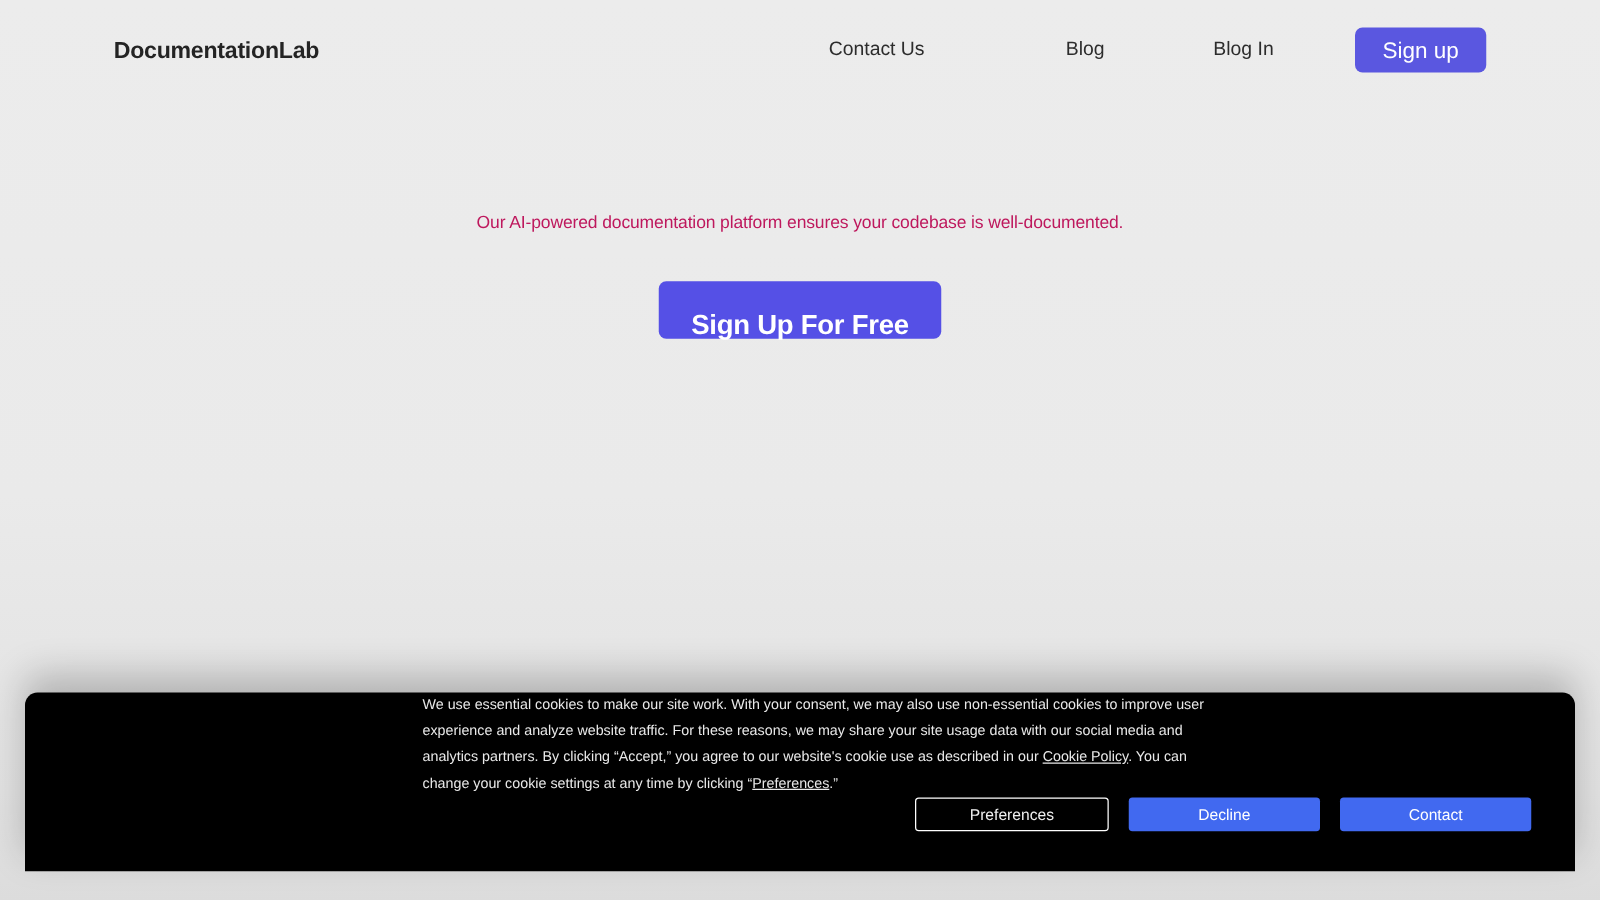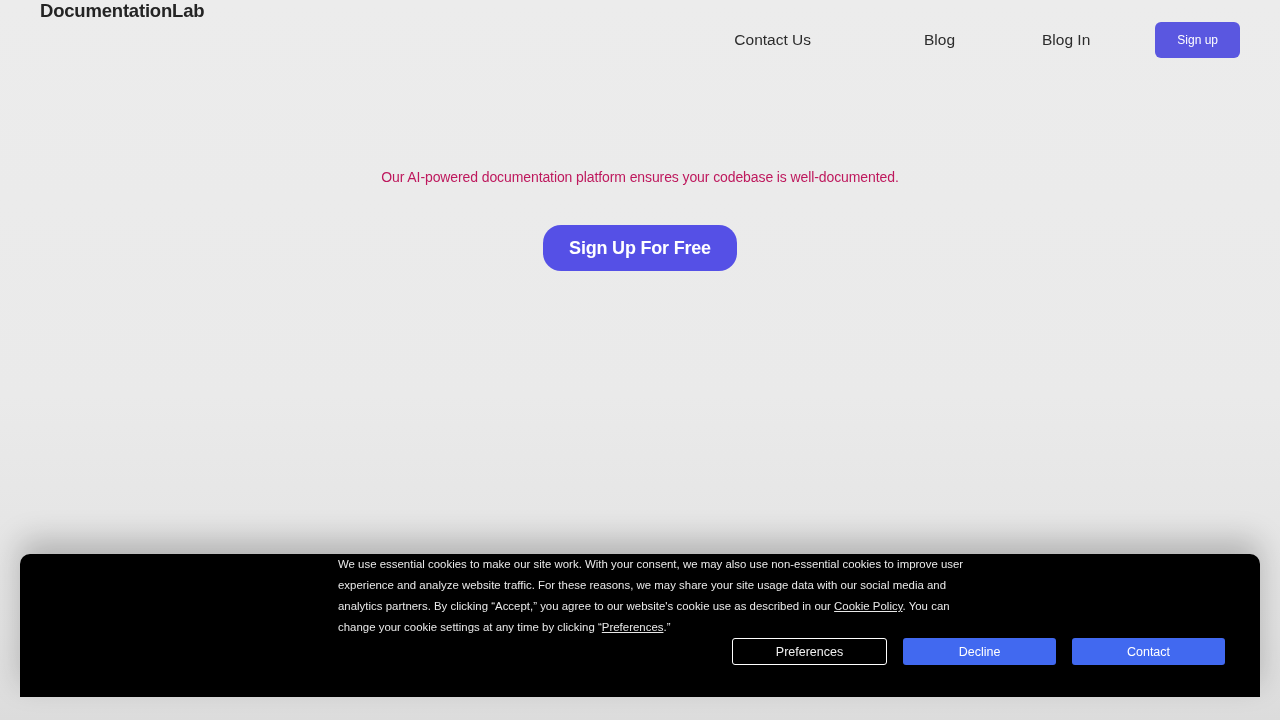--- a/index.html
+++ b/index.html
@@ -15,21 +15,22 @@
     font-family: "Liberation Sans", sans-serif;
     background: linear-gradient(180deg, #ececec 0%, #eaeaea 55%, #e2e2e2 88%, #dcdcdc 100%);
     position: relative;
     -webkit-font-smoothing: antialiased;
   }
 
   
   .site-header {
     height: 80px;
     display: flex;
-    padding: 0 40px;
+    align-items: center;
+    padding: 0 91px;
     position: relative;
     z-index: 3;
   }
 
   .brand {
     font-size: 18.5px;
     font-weight: bold;
     color: #242424;
     letter-spacing: -0.2px;
     white-space: nowrap;
@@ -51,21 +52,21 @@
   .nav-spacer-1 { width: 109px; }
   .nav-spacer-2 { width: 83px; }
   .nav-spacer-3 { width: 63px; }
 
   .signup-btn {
     background: #5a57e0;
     color: #ffffff;
     border: none;
     border-radius: 6px;
     font-family: inherit;
-    font-size: 12px;
+    font-size: 18px;
     font-weight: 500;
     padding: 0 22px;
     height: 36px;
     line-height: 36px;
     cursor: pointer;
     white-space: nowrap;
   }
 
   
   .hero {
@@ -98,25 +99,25 @@
     margin-right: auto;
     letter-spacing: -0.1px;
   }
 
   .hero-cta {
     margin-top: 36px;
     display: inline-block;
     background: #5550e6;
     color: #ffffff;
     border: none;
-    border-radius: 18px;
+    border-radius: 6px;
     font-family: inherit;
-    font-size: 18px;
+    font-size: 22px;
     font-weight: bold;
-    padding: 0 26px;
+    padding: 12px 26px;
     height: 46px;
     line-height: 46px;
     cursor: pointer;
     letter-spacing: -0.2px;
   }
 
   
   .cookie-banner {
     position: absolute;
     left: 20px;

